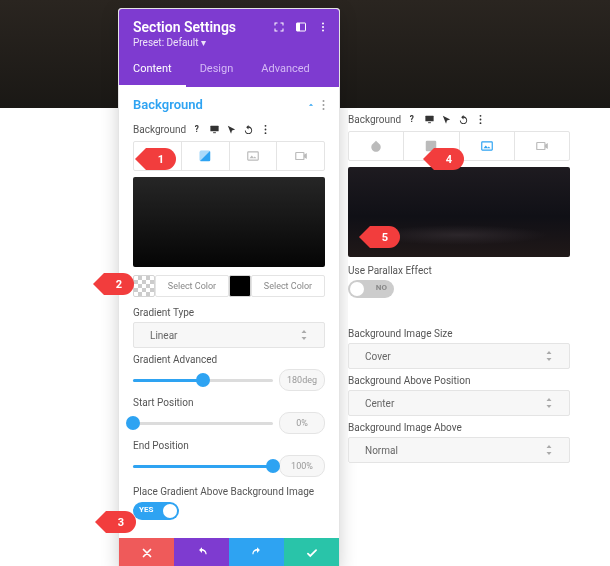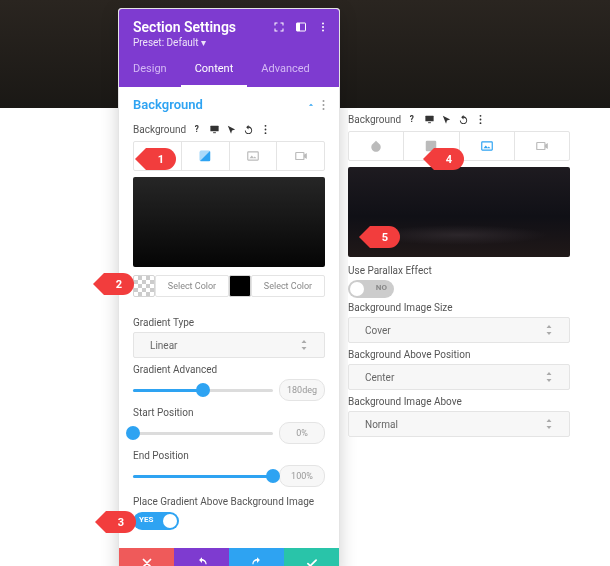--- a/index.html
+++ b/index.html
@@ -23,21 +23,21 @@
   .mini-icons { display: inline-flex; gap: 6px; }
   .mini { width: 11px; height: 11px; fill: #333; cursor: pointer; }
   .tabstrip { display: flex; border: 1px solid #e4e4e4; border-radius: 2px; margin: 6px 0; }
   .tcell { flex: 1; height: 28px; display: flex; align-items: center; justify-content: center; border-right: 1px solid #e4e4e4; cursor: pointer; }
   .tcell:last-child { border-right: none; }
   .tcell.active svg { fill: #2ea3f2; }
   .tcell svg { width: 14px; height: 14px; fill: #bbb; }
   .preview { width: 100%; height: 90px; border-radius: 2px; background: linear-gradient(180deg,#262626,#050505); margin: 4px 0 8px; }
   .preview.img { background: linear-gradient(180deg,#1e1b20 0%,#101016 55%,#201818 100%); position: relative; overflow:hidden; }
   .preview.img::after { content:""; position:absolute; left:10%; right:10%; bottom:12px; height:20px; background: radial-gradient(ellipse at center,#3a3338 0%,transparent 70%); opacity:.6;}
-  .swatch-row { display: flex; margin-bottom: 20px; }
+  .swatch-row { display: flex; margin-bottom: 10px; }
   .sw { width: 22px; height: 22px; border: 1px solid #d4d4d4; border-radius: 2px; cursor:pointer;}
   .sw.checker { background-image: linear-gradient(45deg,#ccc 25%,transparent 25%,transparent 75%,#ccc 75%),linear-gradient(45deg,#ccc 25%,transparent 25%,transparent 75%,#ccc 75%); background-size: 8px 8px; background-position: 0 0,4px 4px;}
   .sw.black { background:#000; }
   .sel-btn { flex:1; height:22px; border:1px solid #e4e4e4; border-radius:2px; font-size:9px; color:#888; display:flex; align-items:center; justify-content:center; cursor:pointer; }
   .field-label { font-size: 10px; color: #555; margin: 6px 0 4px; }
   .select { width:100%; height:26px; border:1px solid #e4e4e4; border-radius:2px; background:#f7f7f7; font-size:10px; color:#666; padding:0 16px; display:flex; align-items:center; justify-content:space-between; cursor:pointer;}
   .slider-row { display:flex; align-items:center; gap:6px; margin: 2px 0 6px;}
   .slider { flex:1; height: 20px; position:relative; }
   .track { position:absolute; top:9px; left:0; right:0; height:3px; background:#dcdcdc; border-radius:2px;}
   .fill { position:absolute; top:9px; left:0; height:3px; background:#2ea3f2; border-radius:2px;}
@@ -84,22 +84,22 @@
           <rect x="3" y="4" width="7" height="16" fill="#fff"></rect>
         </svg>
       <svg class="h-icon" viewBox="0 0 24 24">
           <circle cx="12" cy="5" r="2"></circle>
           <circle cx="12" cy="12" r="2"></circle>
           <circle cx="12" cy="19" r="2"></circle>
         </svg>
     </div>
   </div>
   <div class="tabs">
+    <div class="tab active">Content</div>
     <div class="tab">Design</div>
-    <div class="tab active">Content</div>
     <div class="tab">Advanced</div>
   </div>
   <div class="body">
     <div class="section-head">
       <div class="section-title">Background</div>
       <div class="section-right">
         <svg class="chev-up" viewBox="0 0 24 24">
             <path d="M7 14l5-5 5 5z"></path>
           </svg>
         <svg style="width:3px;height:12px;fill:#999" viewBox="0 0 6 24">
@@ -276,21 +276,21 @@
           <path d="M17 10l5-3v10l-5-3z"></path>
         </svg>
       </div>
   </div>
   <div class="preview img"></div>
   <div class="uselabel">Use Parallax Effect</div>
   <div class="toggle no">
     <span class="txt">NO</span>
     <div class="knob"></div>
   </div>
-  <div class="field-label" style="margin-top:4px">Background Image Size</div>
+  <div class="field-label" style="margin-top:30px">Background Image Size</div>
   <div class="select">
       <span>Cover</span>
       <svg class="updown" viewBox="0 0 12 20">
         <path d="M6 0l5 6H1zM6 20l5-6H1z"></path>
       </svg>
     </div>
   <div class="field-label">Background Above Position</div>
   <div class="select">
       <span>Center</span>
       <svg class="updown" viewBox="0 0 12 20">

